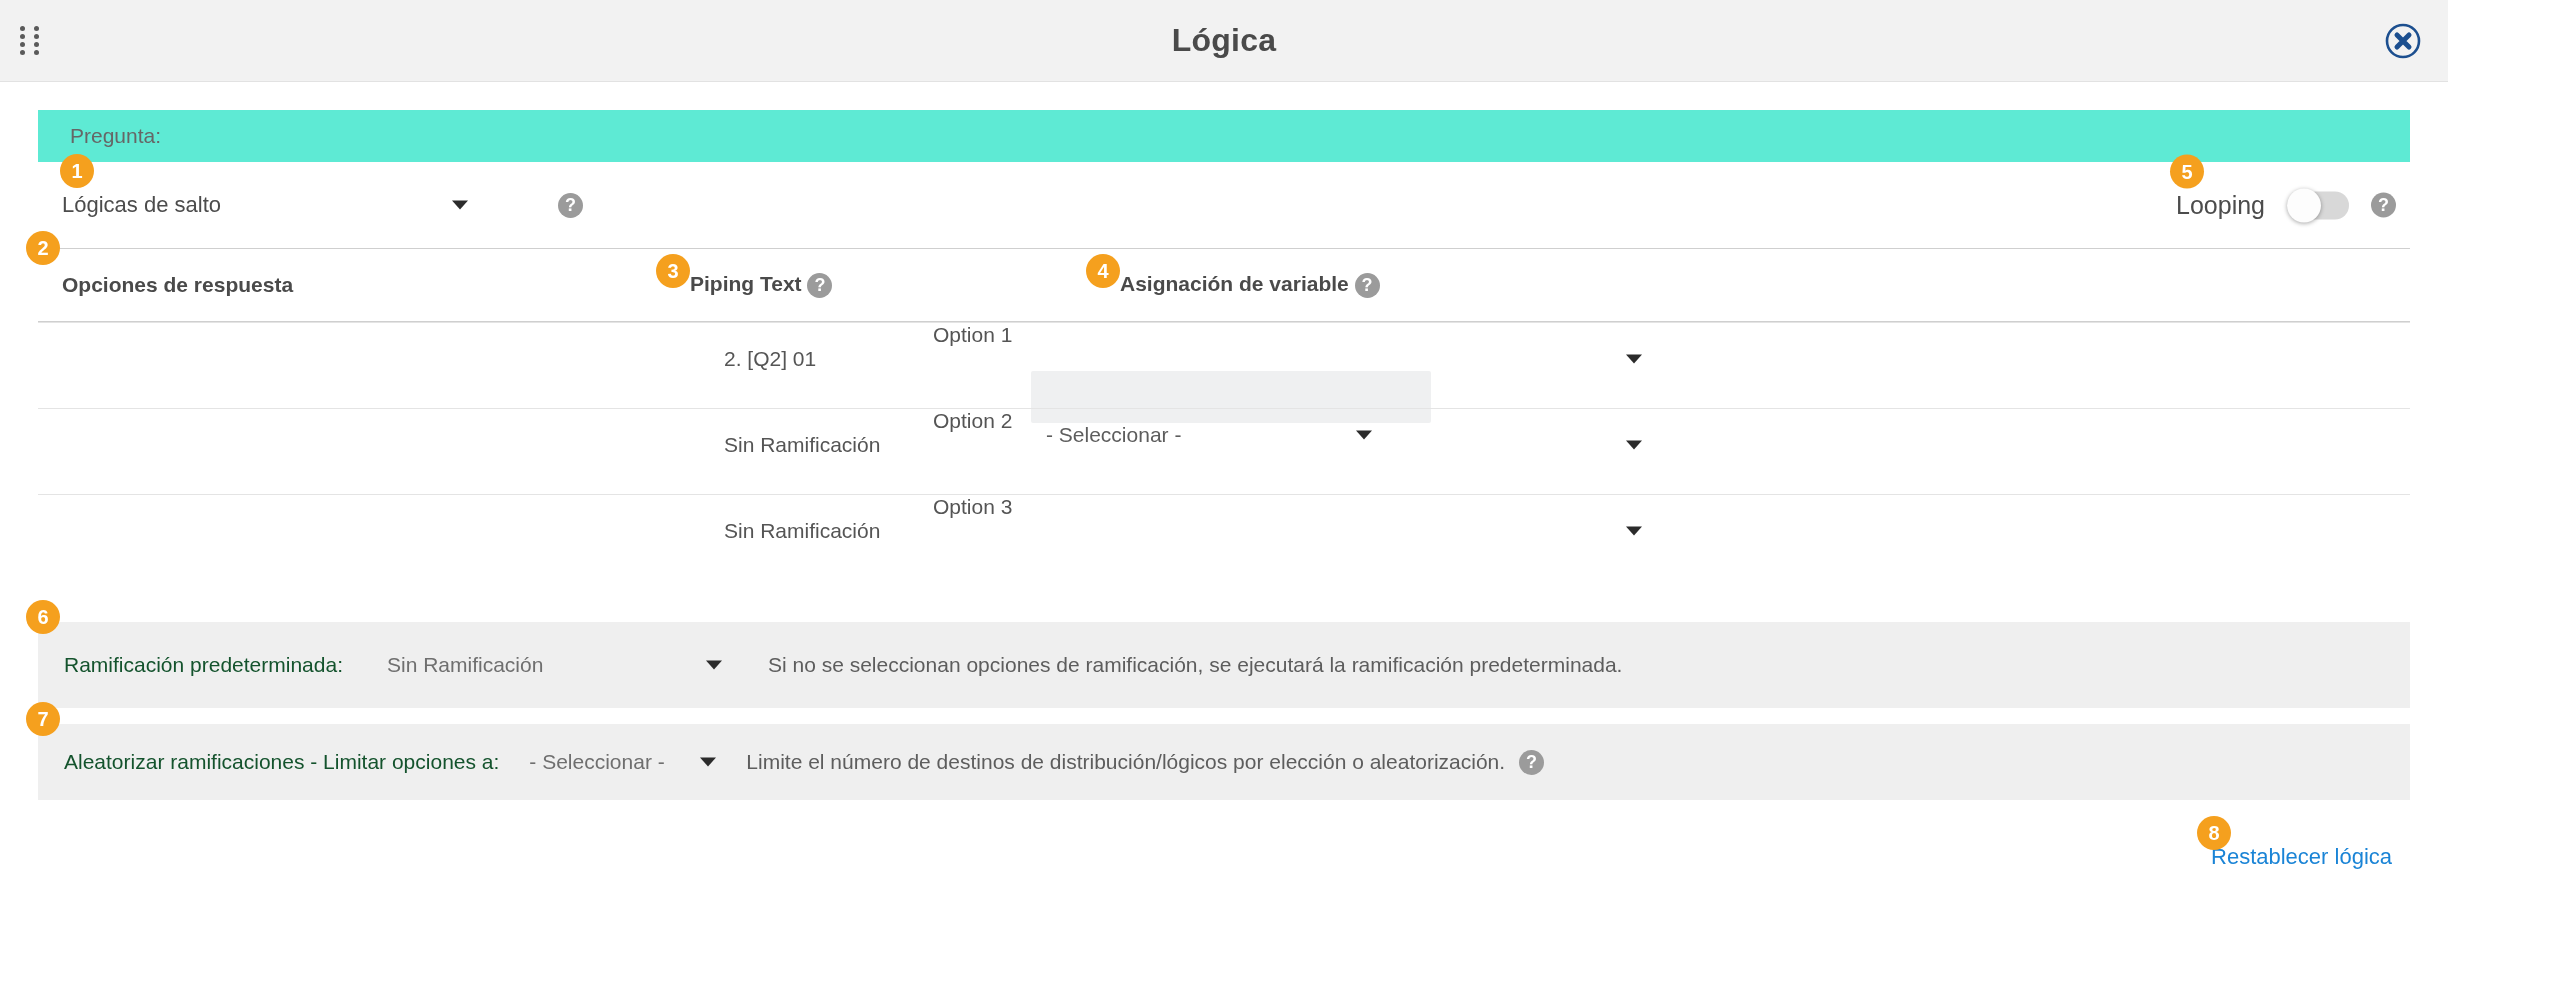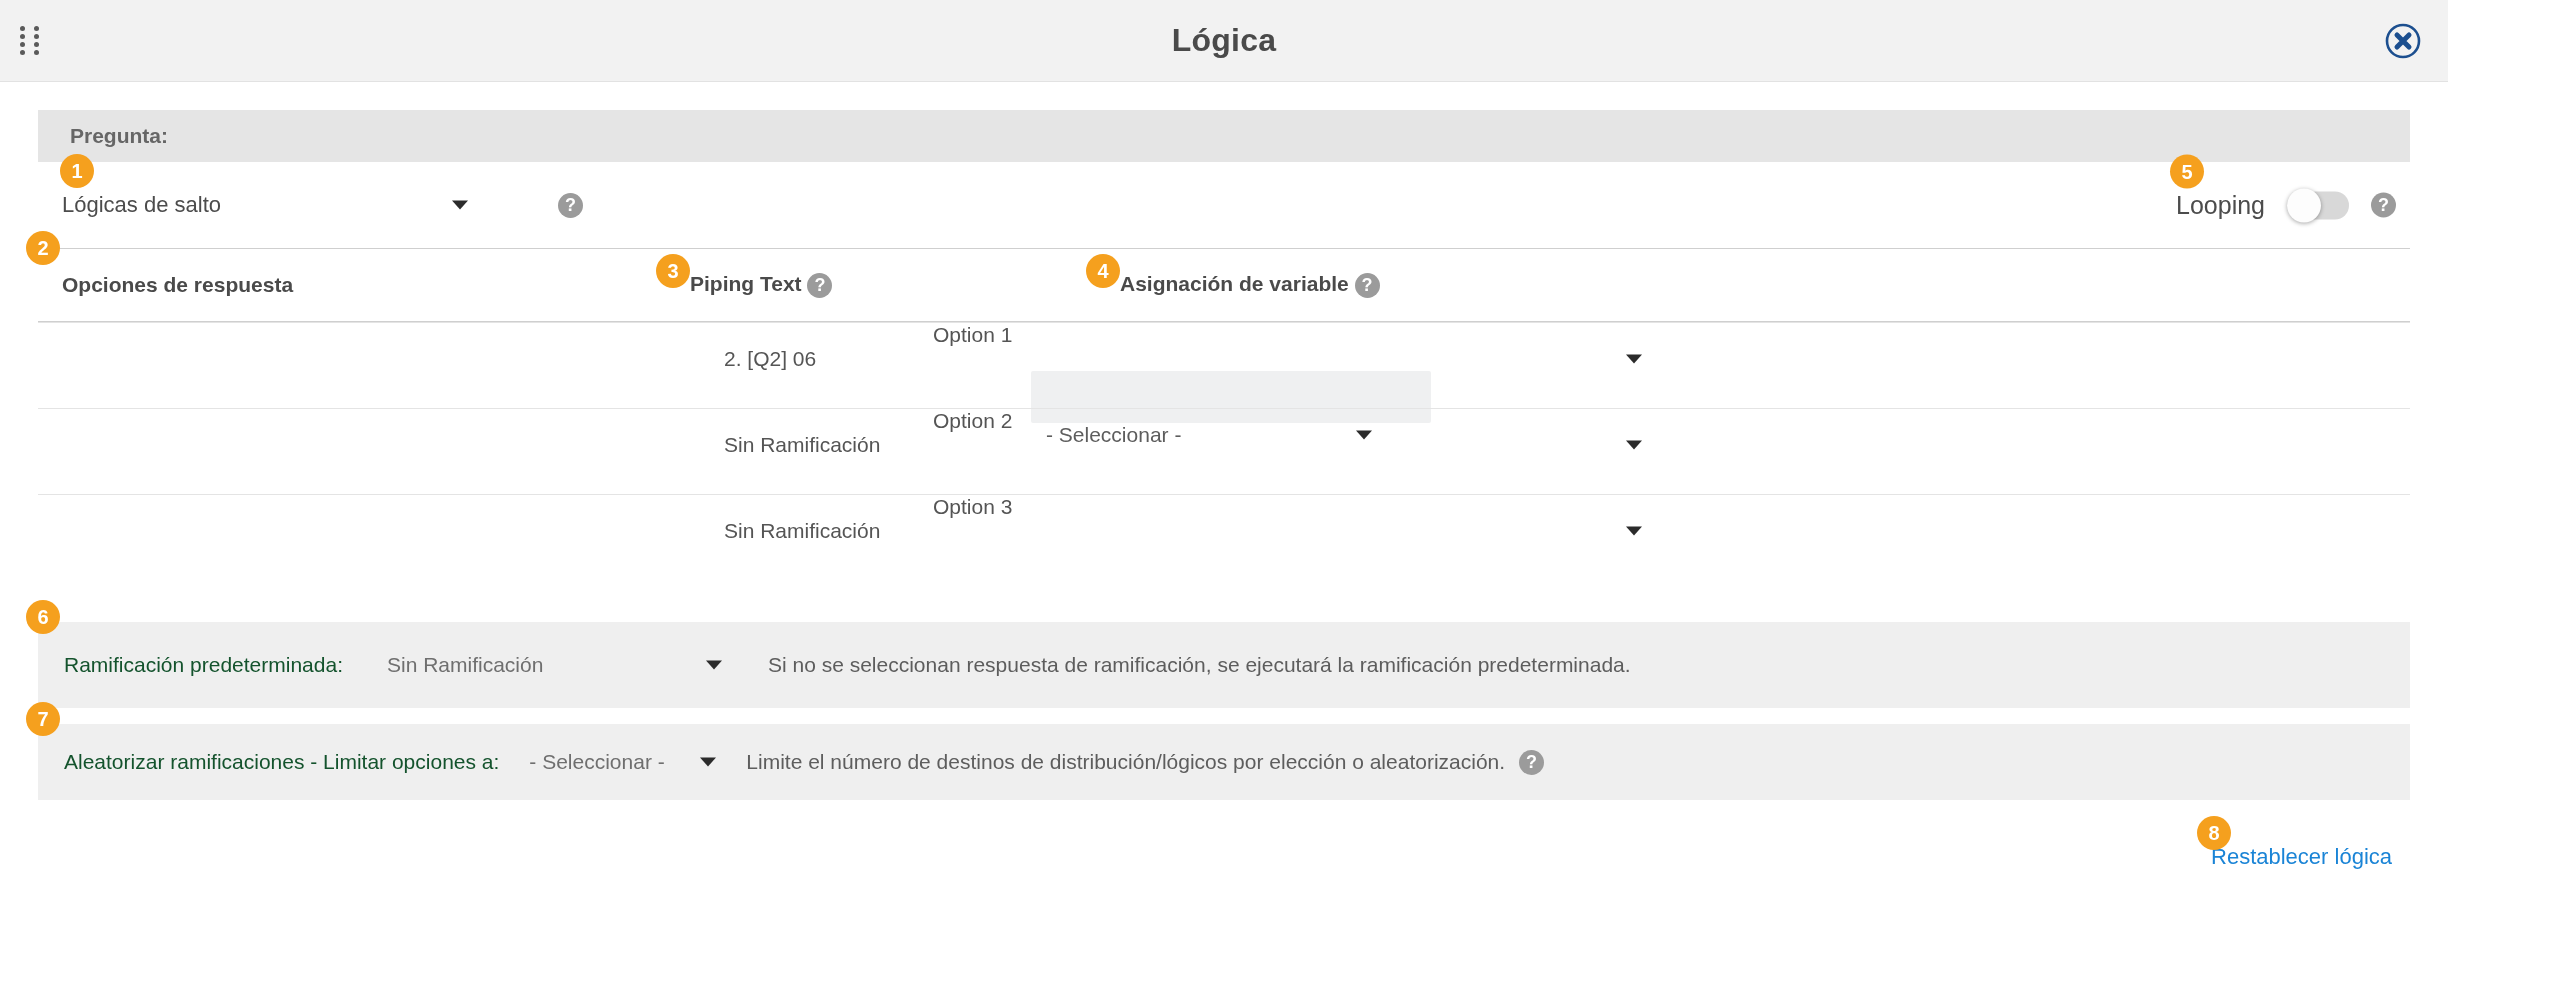--- a/index.html
+++ b/index.html
@@ -67,27 +67,26 @@
   }
 
   
   .modal-body {
     padding: 0 38px;
   }
 
   .question-bar {
     margin-top: 28px;
     height: 52px;
-    background: #e5e5e5;
+    background: #5eead4;
     display: flex;
     align-items: center;
     padding-left: 32px;
     font-size: 21px;
     color: #666;
-    font-weight: bold;
   }
 
   
   .logic-row {
     position: relative;
     height: 86px;
     display: flex;
     align-items: center;
   }
   .logic-select {
@@ -327,21 +326,21 @@
         <div class="cell c-variable">
           <span class="badge b4">4</span>
           <span>Asignación de variable</span>
           <span class="help-icon">?</span>
         </div>
       </div>
 
       <div class="t-row t-body-row">
         <div class="cell c-option">Option 1</div>
         <div class="cell c-jump">
-          <span>2. [Q2] 06</span>
+          <span>2. [Q2] 01</span>
           <span class="caret"></span>
         </div>
         <div class="cell c-piping">
           <input class="piping-input" type="text" value="" style="">
         </div>
         <div class="cell c-variable">
           <span class="sel-placeholder">- Seleccionar -</span>
           <span class="caret"></span>
         </div>
       </div>
@@ -368,21 +367,21 @@
 
     </div>
 
     <div class="panel panel-default">
       <span class="badge b6">6</span>
       <span class="panel-label">Ramificación predeterminada:</span>
       <span class="panel-select pd-select">
         <span>Sin Ramificación</span>
         <span class="caret"></span>
       </span>
-      <span class="panel-note pd-note">Si no se seleccionan respuesta de ramificación, se ejecutará la ramificación predeterminada.</span>
+      <span class="panel-note pd-note">Si no se seleccionan opciones de ramificación, se ejecutará la ramificación predeterminada.</span>
     </div>
 
     <div class="panel panel-random">
       <span class="badge b7">7</span>
       <span class="panel-label">Aleatorizar ramificaciones - Limitar opciones a:</span>
       <span class="panel-select pr-select">
         <span>- Seleccionar -</span>
         <span class="caret"></span>
       </span>
       <span class="panel-note pr-note">Limite el número de destinos de distribución/lógicos por elección o aleatorización.</span>

